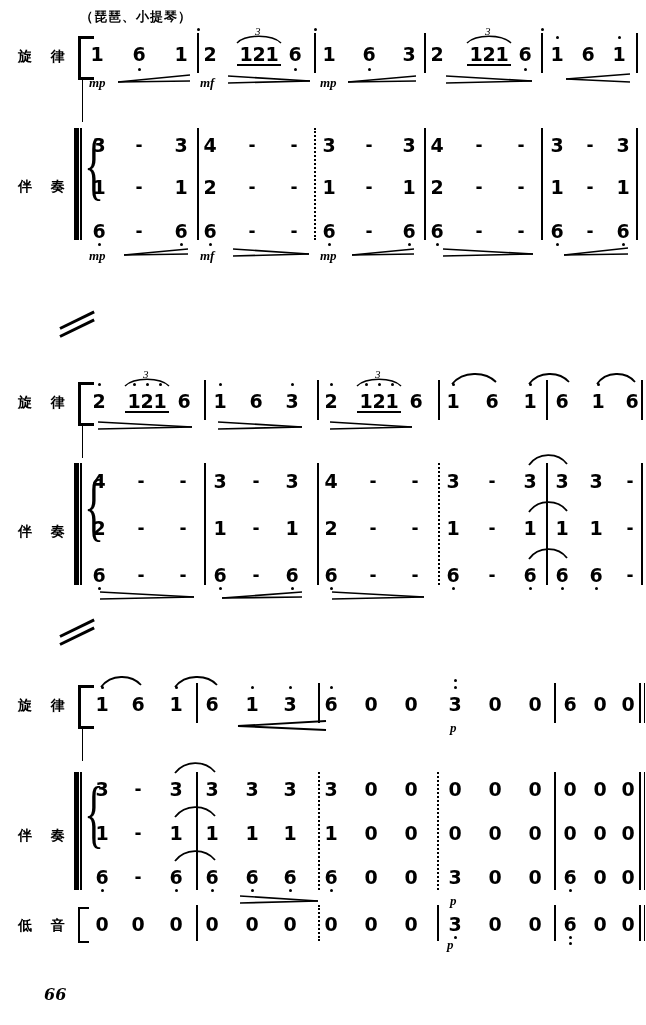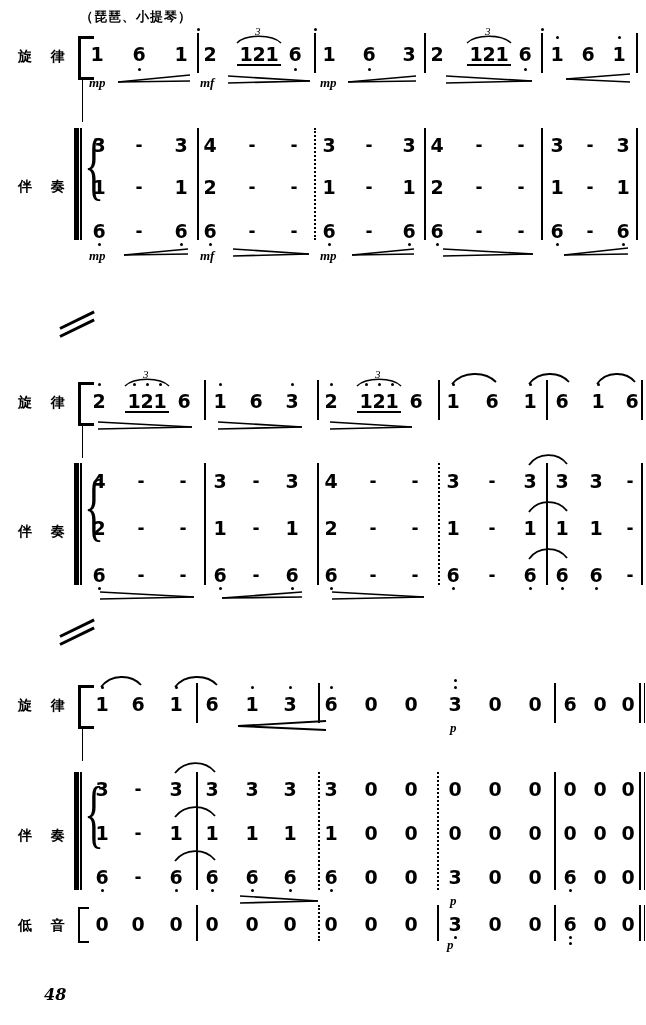--- a/index.html
+++ b/index.html
@@ -729,15 +729,15 @@
     <div class="note" style="left:570px;top:243px;">6</div>
     <div class="odot" style="left:570px;top:264px;"></div>
     <div class="odot" style="left:570px;top:270px;"></div>
     <div class="note" style="left:600px;top:243px;">0</div>
     <div class="note" style="left:628px;top:243px;">0</div>
 
     <div class="endbar" style="left:639px;top:233px;height:36px;"></div>
     <div class="endbar" style="left:644px;top:233px;height:36px;width:1px;"></div>
   </div>
 
-  <div class="pagenum">48</div>
+  <div class="pagenum">66</div>
 
 </div>
 
 </body></html>

